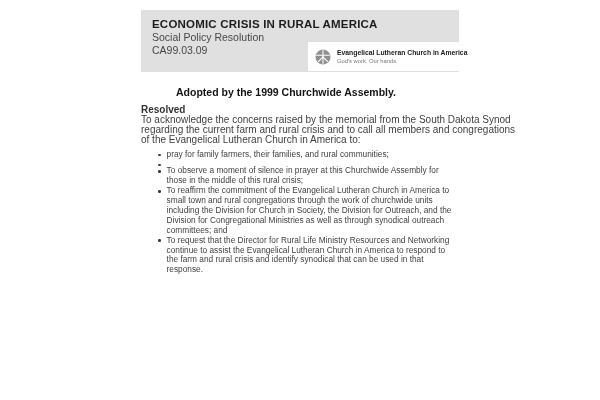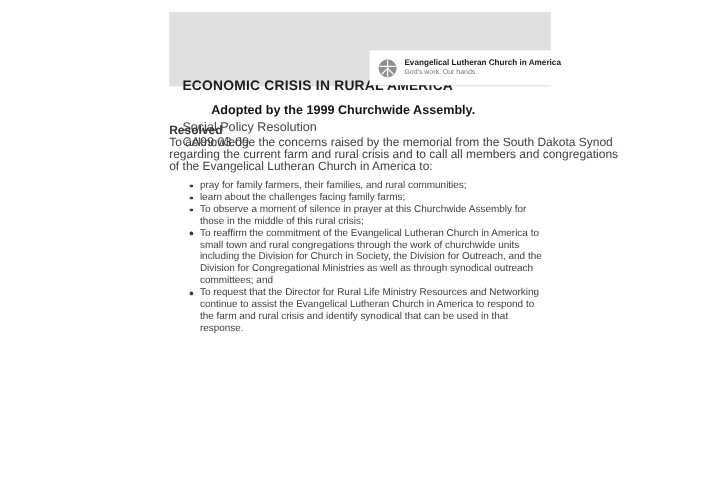--- a/index.html
+++ b/index.html
@@ -7,23 +7,23 @@
     position:relative; width:600px; height:400px; background:#ffffff;
     font-family:"Liberation Sans", sans-serif; overflow:hidden;
     color:#3f3f3f;
   }
   .header-bar {
     position:absolute; left:141px; top:10px; width:318px; height:62px;
     background:#e0e0e0; box-sizing:border-box; padding:7px 0 0 11px;
   }
   .header-title {
     font-size:11.5px; font-weight:bold; color:#1c1c1c;
-    letter-spacing:0.2px; line-height:14px; white-space:nowrap;margin-top:48px;
+    letter-spacing:0.2px; line-height:14px; white-space:nowrap;
   }
-  .header-subtitle { font-size:10.5px; color:#474747; line-height:13px; white-space:nowrap;margin-top:21px; }
+  .header-subtitle { font-size:10.5px; color:#474747; line-height:13px; white-space:nowrap; }
   .header-code     { font-size:10.5px; color:#474747; line-height:13px; white-space:nowrap; }
   .logo-box {
     position:absolute; left:308px; top:42px; width:156px; height:29px;
     background:#ffffff; display:flex; align-items:center; gap:6px;
     box-sizing:border-box; padding-left:7px;
   }
   .logo-circle { flex:none; width:16px; height:16px; }
   .logo-text { display:flex; flex-direction:column; justify-content:center; }
   .org-name { font-size:6.8px; font-weight:bold; color:#1a1a1a; line-height:8px; white-space:nowrap; }
   .tagline  { font-size:5.8px; color:#767676; line-height:7px; margin-top:1px; white-space:nowrap; }
@@ -90,21 +90,20 @@
 regarding the current farm and rural crisis and to call all members and congregations
 of the Evangelical Lutheran Church in America to:</div>
 
   <div class="resolution-list">
     <div class="list-item">
       <span class="bullet-dot"></span>
       <span class="bullet-text">pray for family farmers, their families, and rural communities;</span>
     </div>
     <div class="list-item">
       <span class="bullet-dot"></span>
-      <span class="bullet-text">learn about the challenges facing family farms;</span>
     </div>
     <div class="list-item">
       <span class="bullet-dot"></span>
       <span class="bullet-text">To observe a moment of silence in prayer at this Churchwide Assembly for
 those in the middle of this rural crisis;</span>
     </div>
     <div class="list-item">
       <span class="bullet-dot"></span>
       <span class="bullet-text">To reaffirm the commitment of the Evangelical Lutheran Church in America to
 small town and rural congregations through the work of churchwide units

